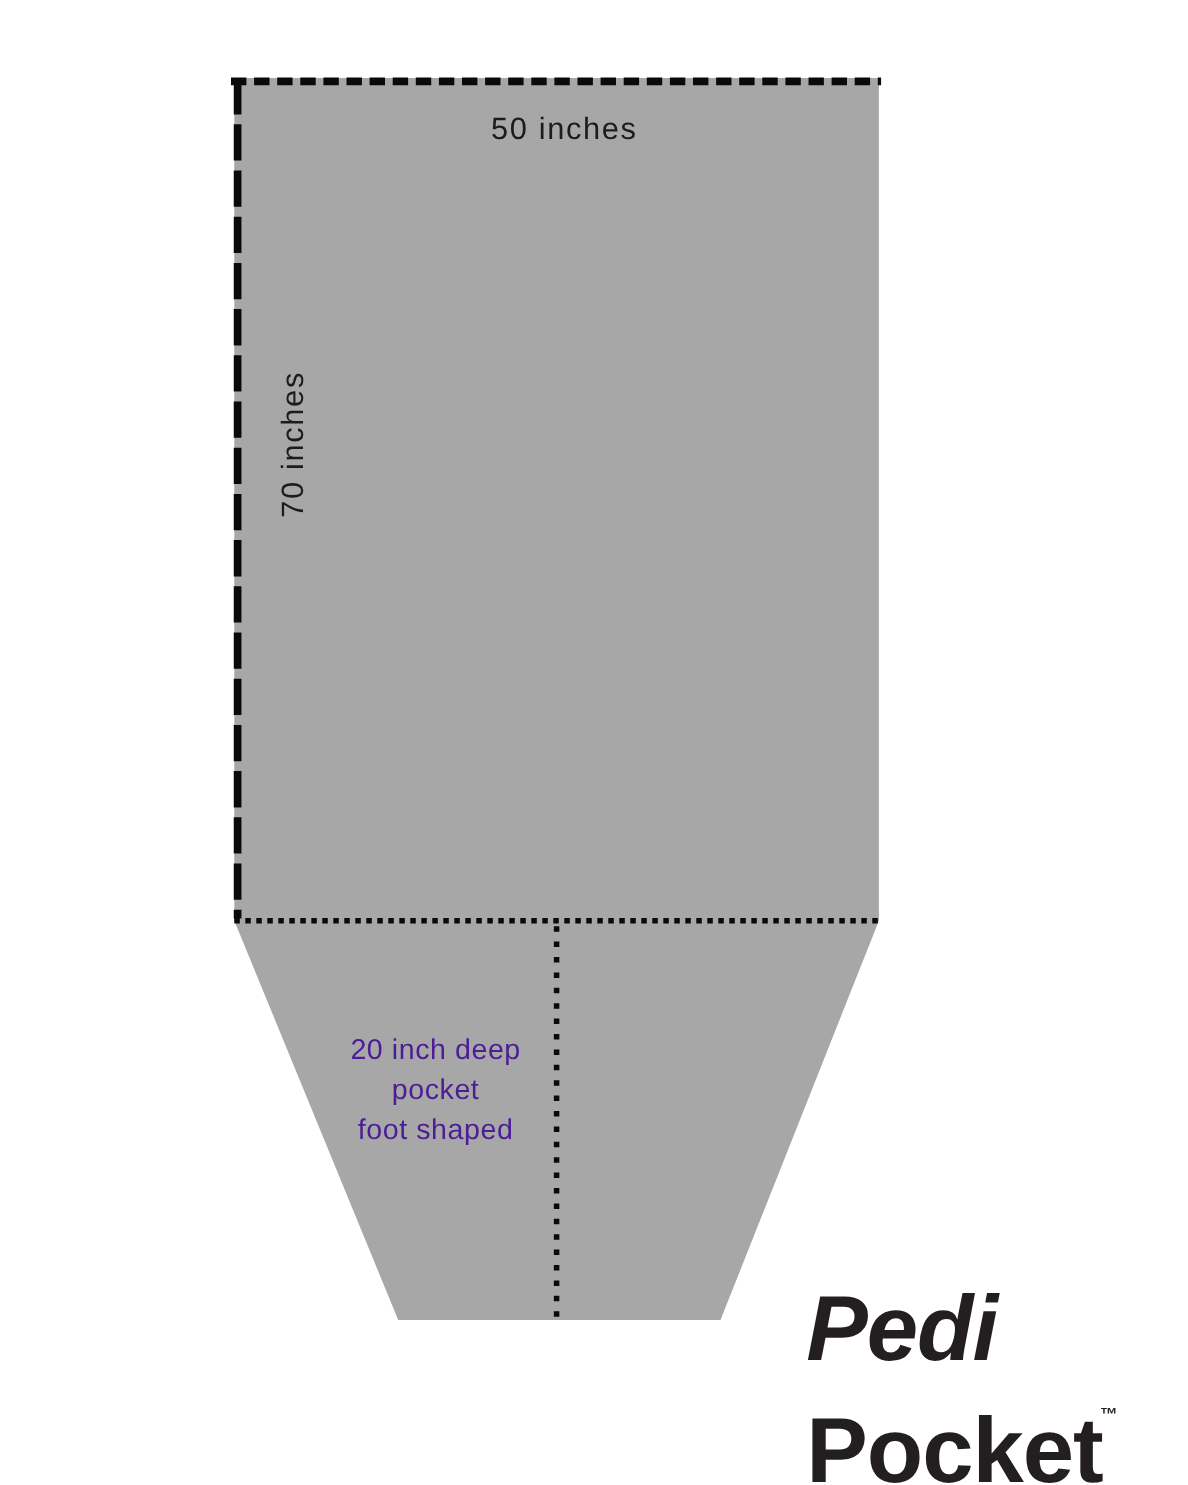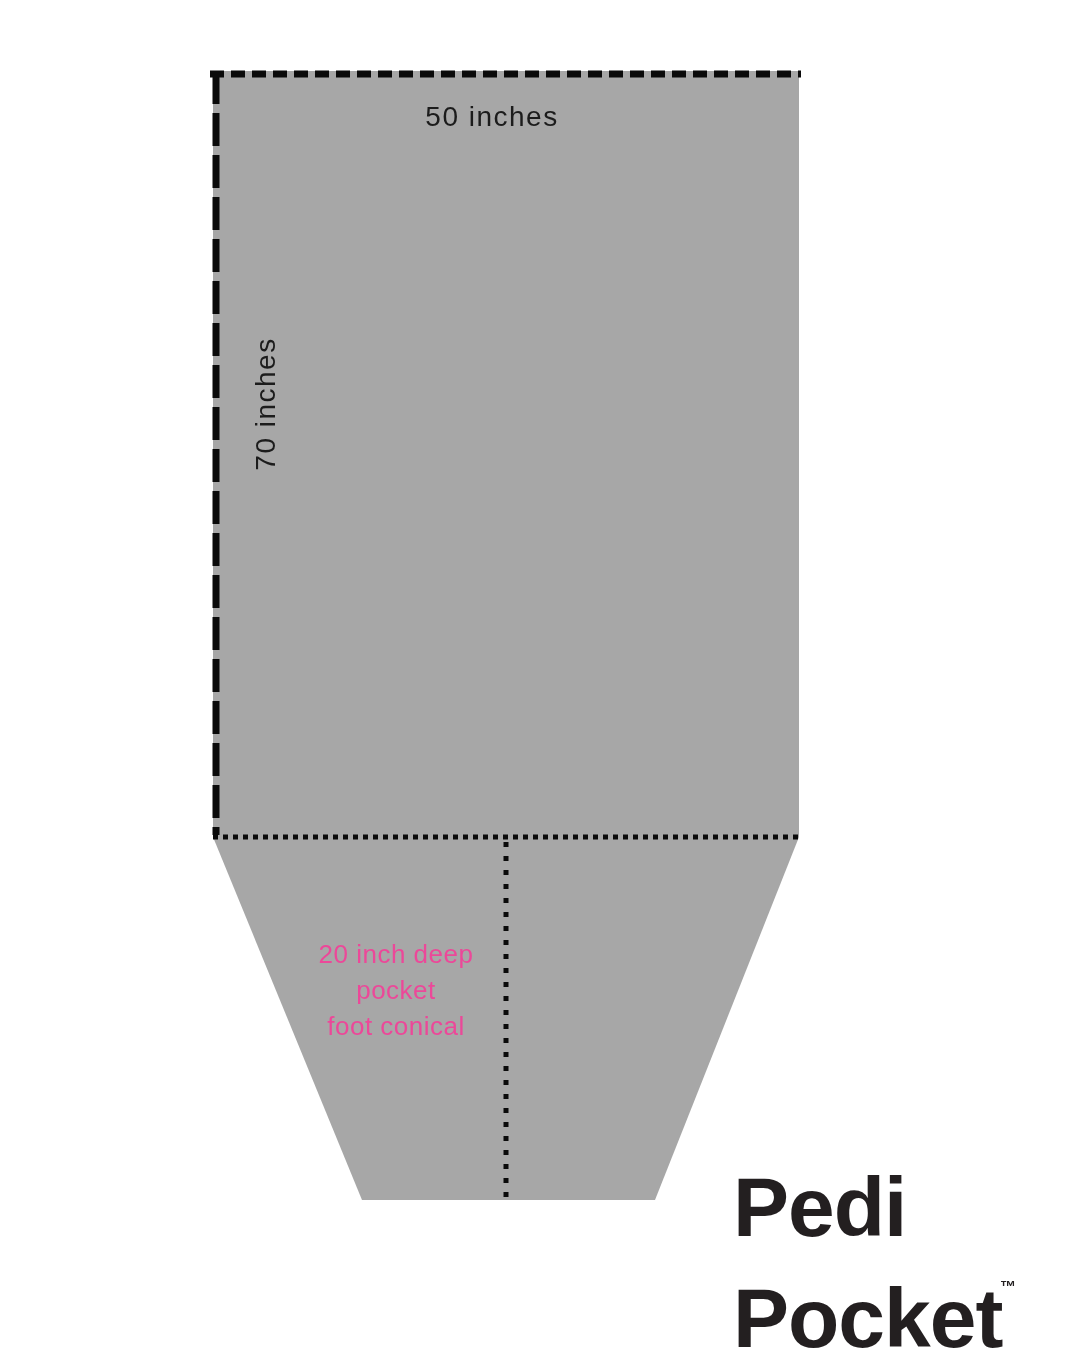--- a/index.html
+++ b/index.html
@@ -22,56 +22,56 @@
     height: 1350px;
   }
   .dim-label {
     position: absolute;
     font-size: 28px;
     letter-spacing: 1.5px;
     color: #1c1c1c;
     text-align: center;
   }
   #width-label {
-    left: 392px;
+    left: 413px;
     top: 101px;
     width: 200px;
   }
   #height-label {
     left: 164px;
     top: 390px;
     width: 200px;
     height: 28px;
     transform: rotate(-90deg);
   }
   #pocket-note {
     position: absolute;
     left: 296px;
     top: 936px;
     width: 200px;
     text-align: center;
     font-size: 26px;
     line-height: 36px;
     letter-spacing: 0.5px;
-    color: #ec4899;
+    color: #4c1d95;
   }
   #pocket-note span {
     display: block;
   }
   .logo-word {
     position: absolute;
     left: 733px;
     font-size: 84px;
     font-weight: bold;
     letter-spacing: -1px;
     line-height: 1;
     color: #231f20;
     white-space: nowrap;
   }
-  #logo-pedi { top: 1165px; }
+  #logo-pedi { top: 1165px; font-style: italic; }
   #logo-pocket { top: 1276px; text-decoration: underline; }
   #logo-tm {
     position: absolute;
     left: 1000px;
     top: 1278px;
     font-size: 16px;
     font-weight: bold;
     color: #231f20;
   }
 </style>
@@ -93,21 +93,21 @@
     <line x1="506" y1="842" x2="506" y2="1198" stroke-width="5" stroke-dasharray="5 9" stroke="#0a0a0a"></line>
   </svg>
 
   <div id="width-label" class="dim-label">50 inches</div>
 
   <div id="height-label" class="dim-label">70 inches</div>
 
   <div id="pocket-note">
     <span>20 inch deep</span>
     <span>pocket</span>
-    <span>foot conical</span>
+    <span>foot shaped</span>
   </div>
 
   <div>
     <div id="logo-pedi" class="logo-word">Pedi</div>
     <div id="logo-pocket" class="logo-word">Pocket</div>
     <div id="logo-tm">™</div>
   </div>
 
 </div>
 

